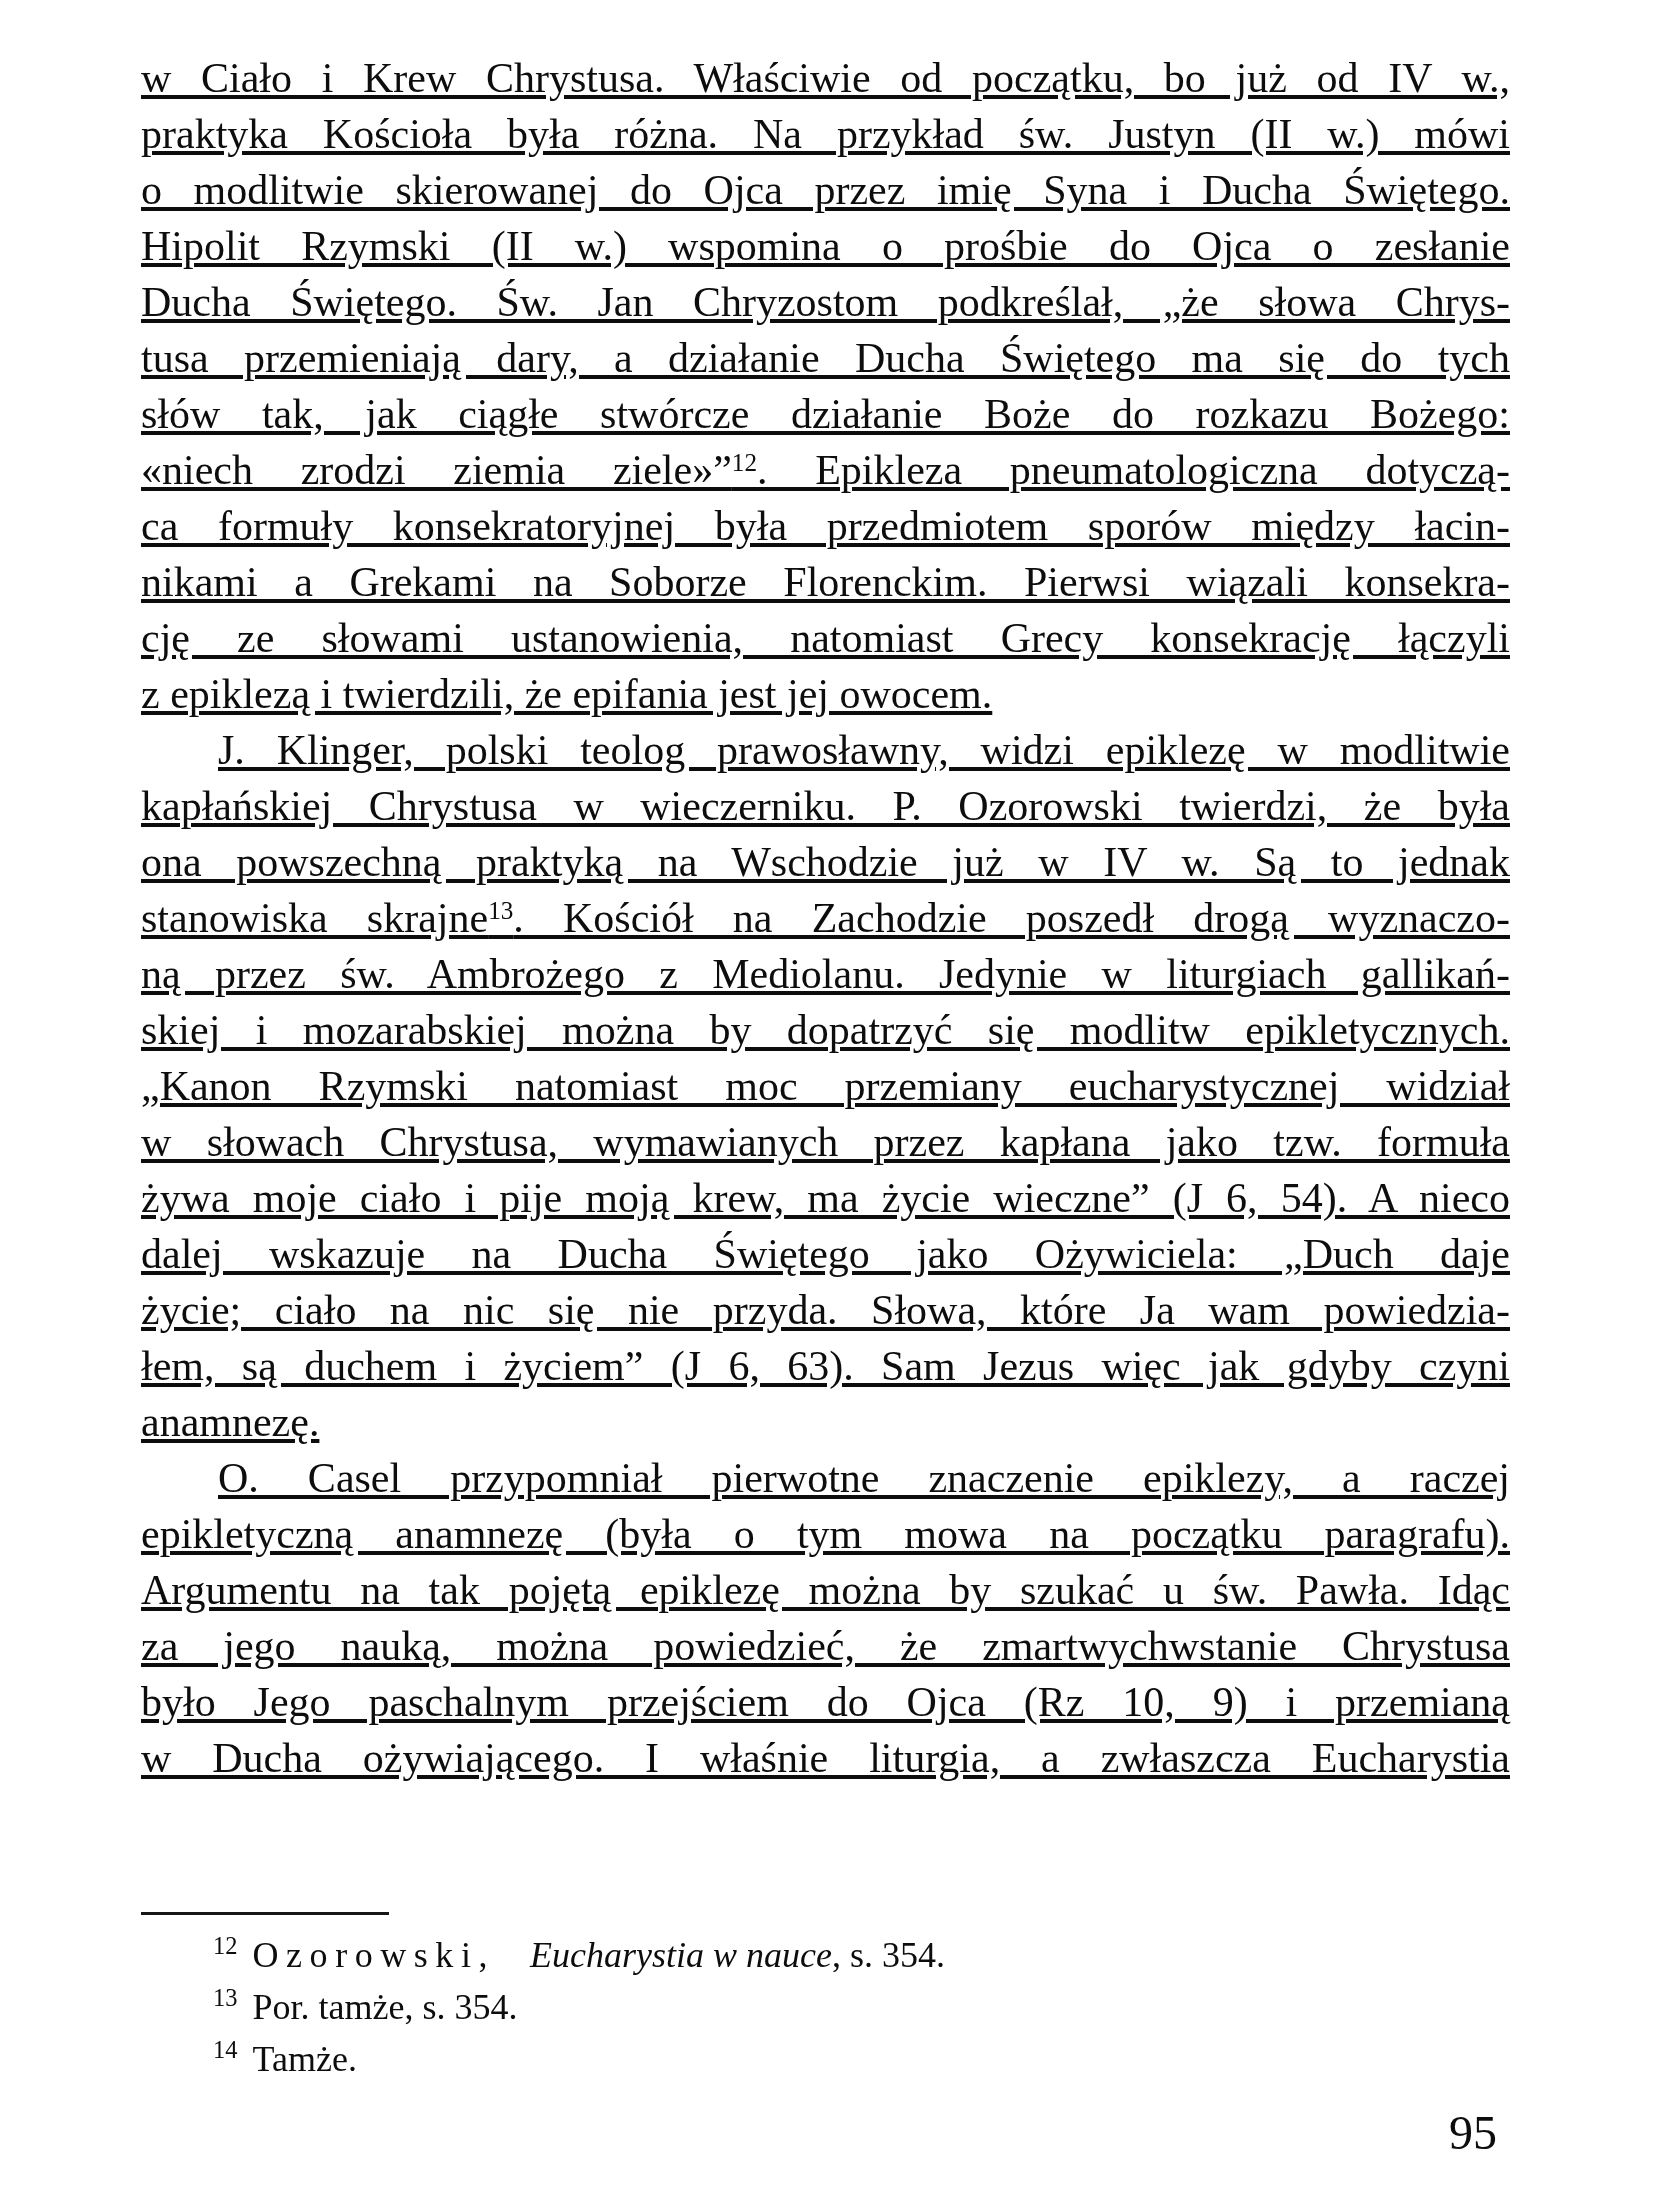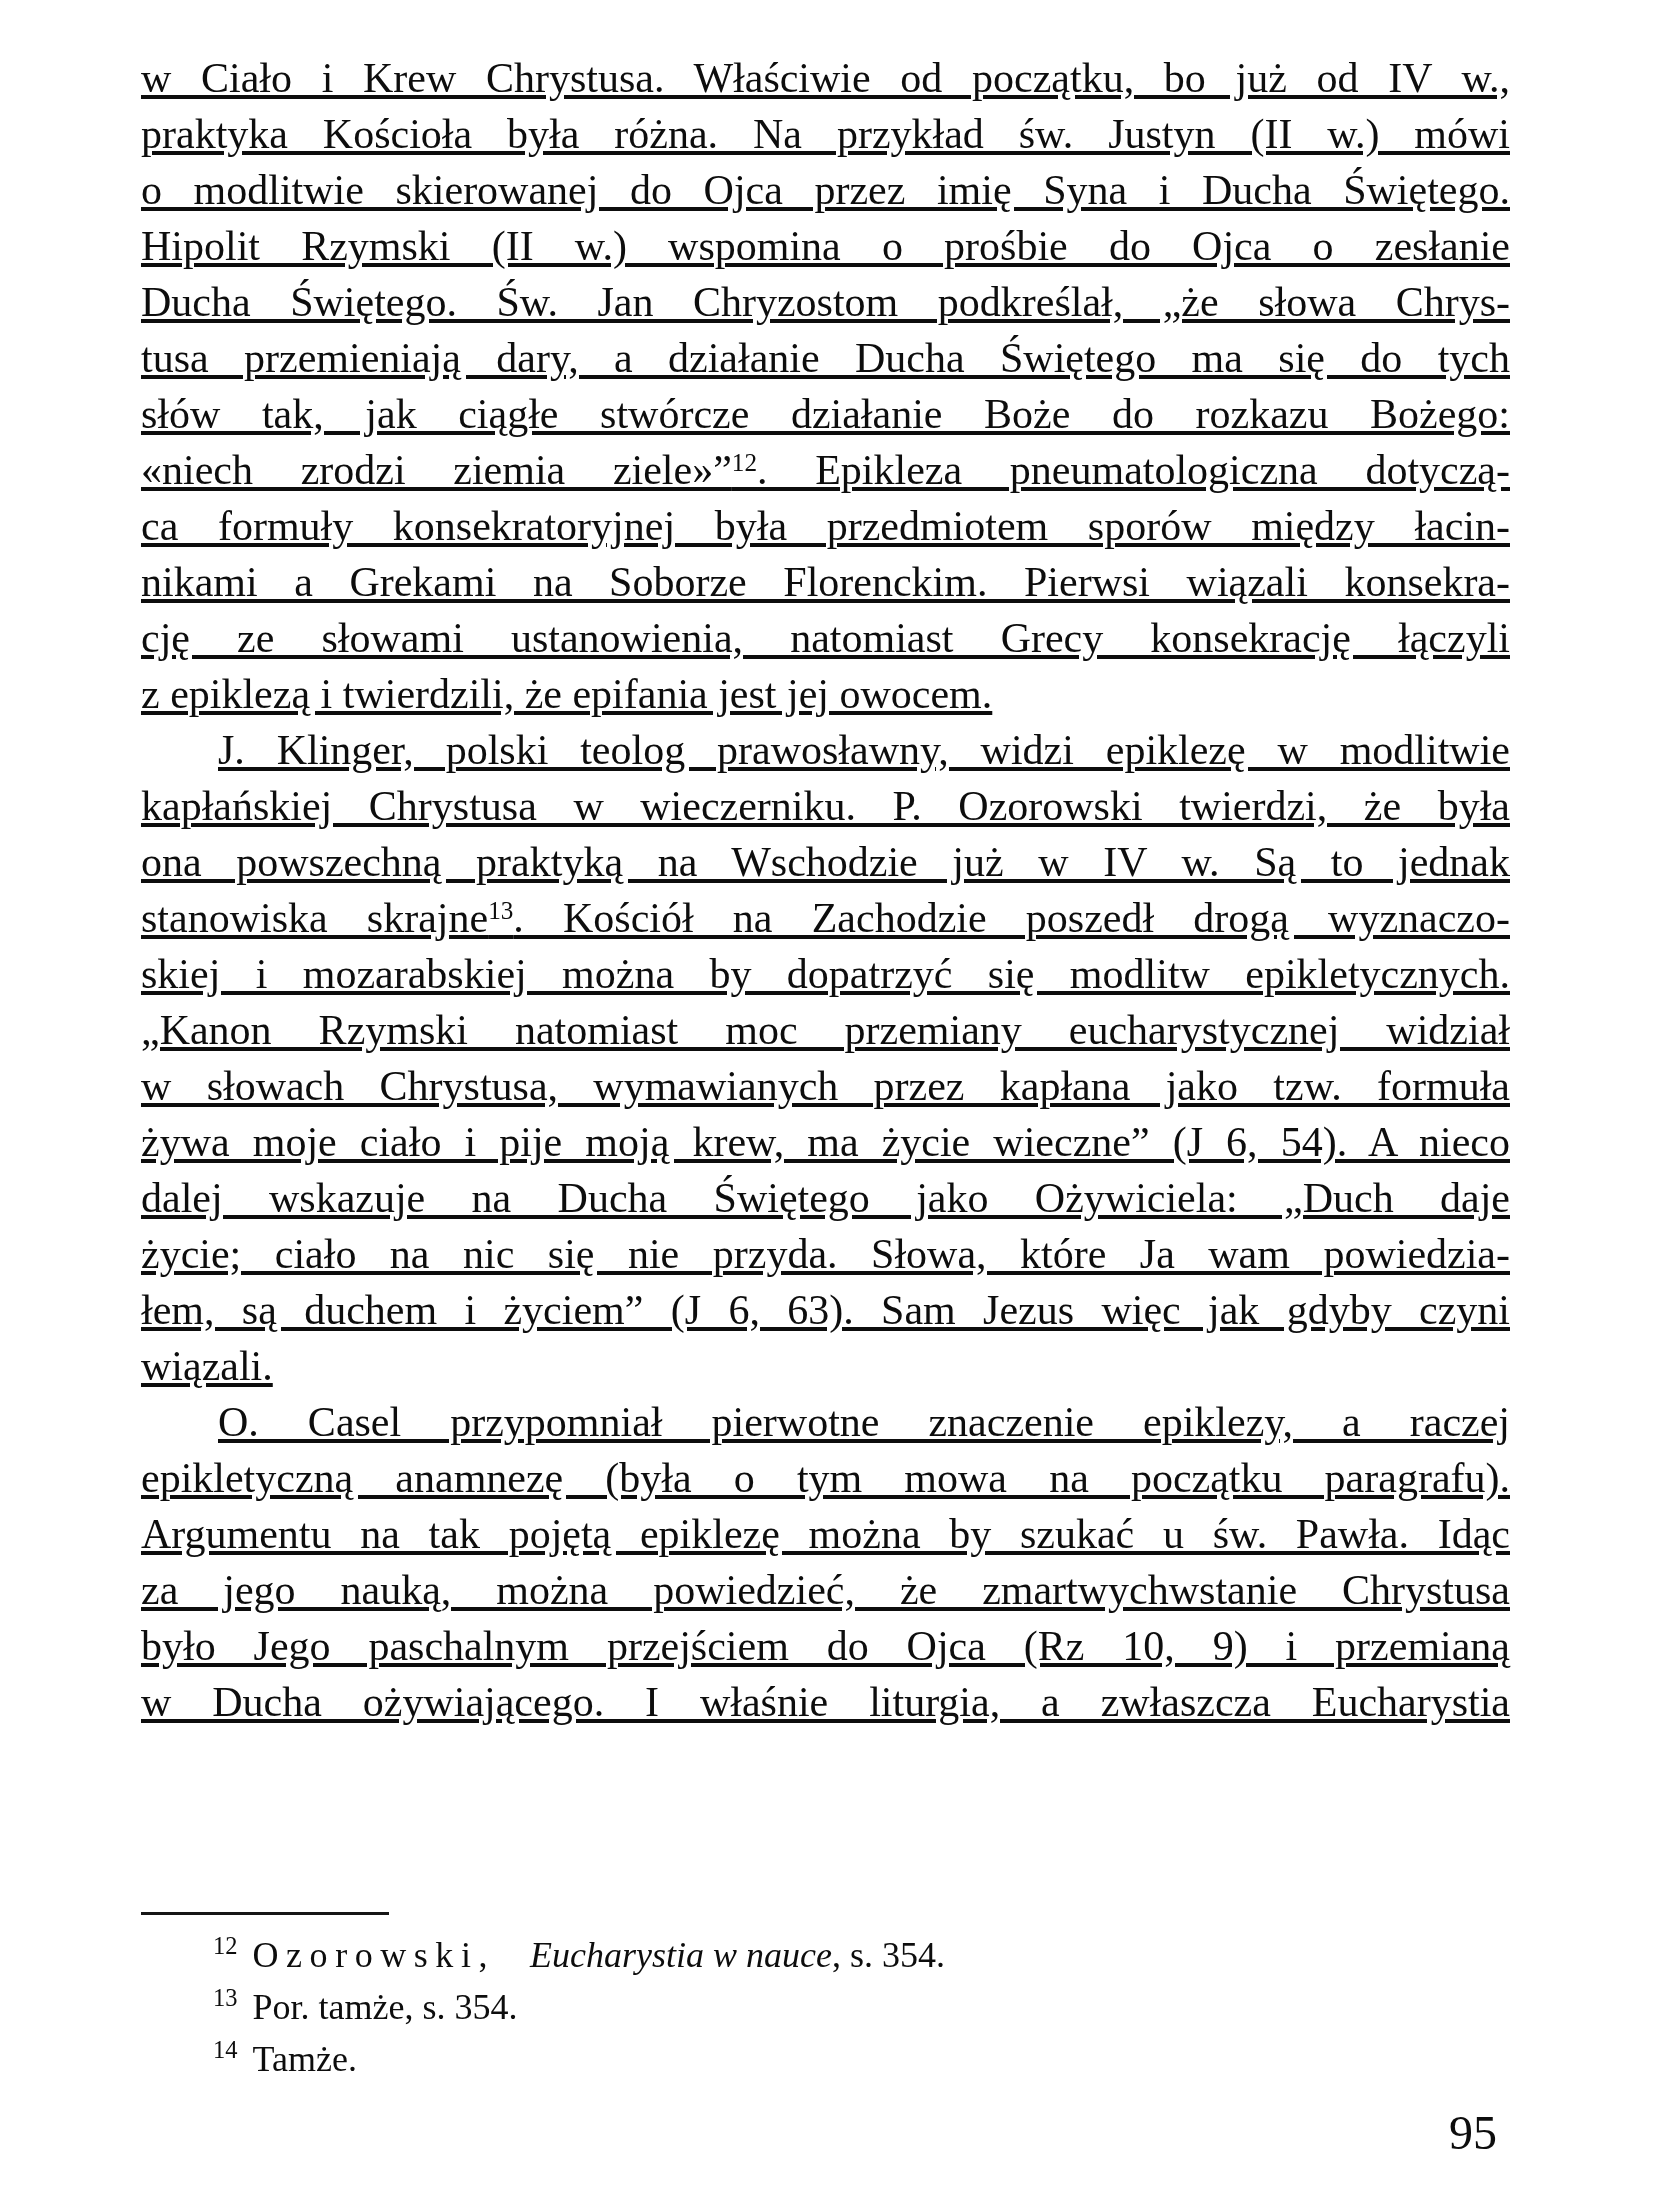--- a/index.html
+++ b/index.html
@@ -72,28 +72,29 @@
       <div class="line just"><span>słów tak, jak ciągłe stwórcze działanie Boże do rozkazu Bożego:</span></div>
       <div class="line just"><span>«niech zrodzi ziemia ziele»”</span><sup>12</sup><span>. Epikleza pneumatologiczna dotyczą-</span></div>
       <div class="line just"><span>ca formuły konsekratoryjnej była przedmiotem sporów między łacin-</span></div>
       <div class="line just"><span>nikami a Grekami na Soborze Florenckim. Pierwsi wiązali konsekra-</span></div>
       <div class="line just"><span>cję ze słowami ustanowienia, natomiast Grecy konsekrację łączyli</span></div>
       <div class="line"><span>z epiklezą i twierdzili, że epifania jest jej owocem.</span></div>
       <div class="line just indent"><span>J. Klinger, polski teolog prawosławny, widzi epiklezę w modlitwie</span></div>
       <div class="line just"><span>kapłańskiej Chrystusa w wieczerniku. P. Ozorowski twierdzi, że była</span></div>
       <div class="line just"><span>ona powszechną praktyką na Wschodzie już w IV w. Są to jednak</span></div>
       <div class="line just"><span>stanowiska skrajne</span><sup>13</sup><span>. Kościół na Zachodzie poszedł drogą wyznaczo-</span></div>
+      <div class="line just"><span>ną przez św. Ambrożego z Mediolanu. Jedynie w liturgiach gallikań-</span></div>
       <div class="line just"><span>skiej i mozarabskiej można by dopatrzyć się modlitw epikletycznych.</span></div>
       <div class="line just"><span>„Kanon Rzymski natomiast moc przemiany eucharystycznej widział</span></div>
       <div class="line just"><span>w słowach Chrystusa, wymawianych przez kapłana jako tzw. formuła</span></div>
       <div class="line just"><span>żywa moje ciało i pije moją krew, ma życie wieczne” (J 6, 54). A nieco</span></div>
       <div class="line just"><span>dalej wskazuje na Ducha Świętego jako Ożywiciela: „Duch daje</span></div>
       <div class="line just"><span>życie; ciało na nic się nie przyda. Słowa, które Ja wam powiedzia-</span></div>
       <div class="line just"><span>łem, są duchem i życiem” (J 6, 63). Sam Jezus więc jak gdyby czyni</span></div>
-      <div class="line"><span>wiązali.</span></div>
+      <div class="line"><span>anamnezę.</span></div>
       <div class="line just indent"><span>O. Casel przypomniał pierwotne znaczenie epiklezy, a raczej</span></div>
       <div class="line just"><span>epikletyczną anamnezę (była o tym mowa na początku paragrafu).</span></div>
       <div class="line just"><span>Argumentu na tak pojętą epiklezę można by szukać u św. Pawła. Idąc</span></div>
       <div class="line just"><span>za jego nauką, można powiedzieć, że zmartwychwstanie Chrystusa</span></div>
       <div class="line just"><span>było Jego paschalnym przejściem do Ojca (Rz 10, 9) i przemianą</span></div>
       <div class="line just"><span>w Ducha ożywiającego. I właśnie liturgia, a zwłaszcza Eucharystia</span></div>
     </div>
   <div class="fn-rule"></div>
   <div class="footnotes">
       <div class="footnote"><sup>12</sup><span class="spaced">Ozorowski,</span><span> </span><span class="italic">Eucharystia w nauce</span><span>, s. 354.</span></div>

